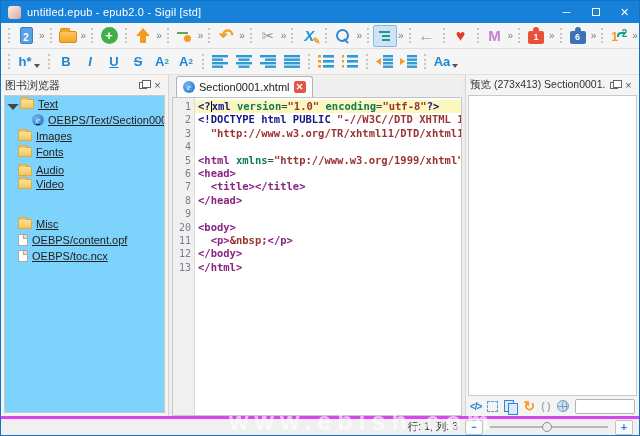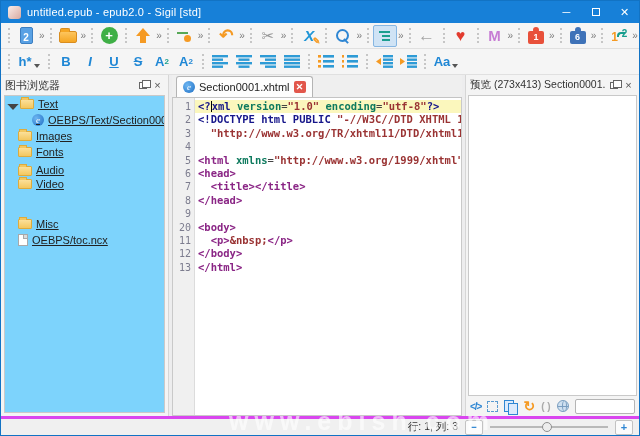--- a/index.html
+++ b/index.html
@@ -389,20 +389,25 @@
             <span>Video</span>
           </div>
           <div class="tree-row" style="padding-left: 4px; margin-top: 24px;">
             <span class="exp-spacer"></span>
             <span class="t-icon t-folder"></span>
             <span>Misc</span>
           </div>
           <div class="tree-row" style="padding-left: 4px;">
             <span class="exp-spacer"></span>
             <span class="t-icon t-file"></span>
+            <span>OEBPS/content.opf</span>
+          </div>
+          <div class="tree-row" style="padding-left: 4px;">
+            <span class="exp-spacer"></span>
+            <span class="t-icon t-file"></span>
             <span>OEBPS/toc.ncx</span>
           </div>
         </div>
     </div>
 
     <div class="center">
       <div class="tabbar">
         <span class="tab">
           <span class="t-xhtml">e</span>
           <span>Section0001.xhtml</span>

